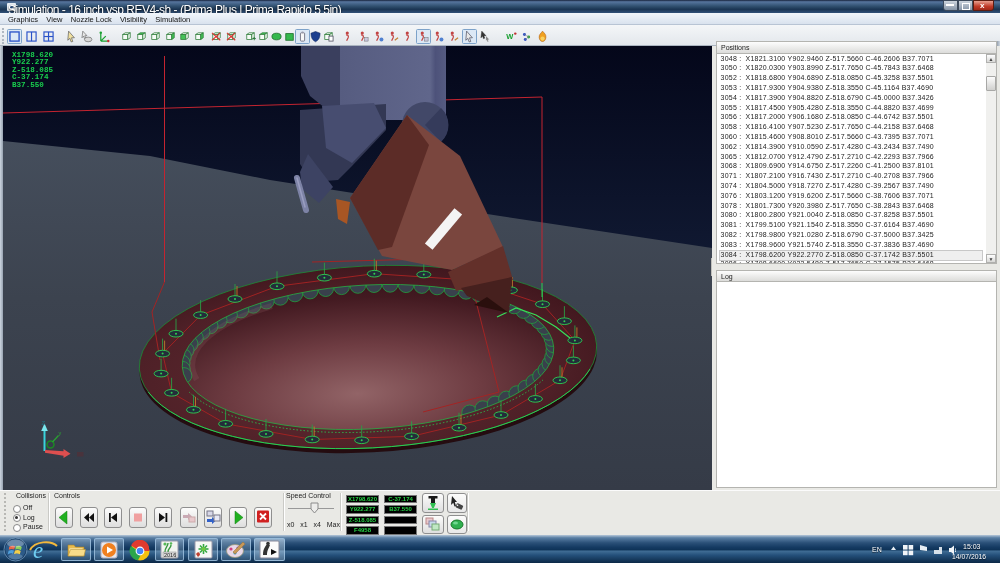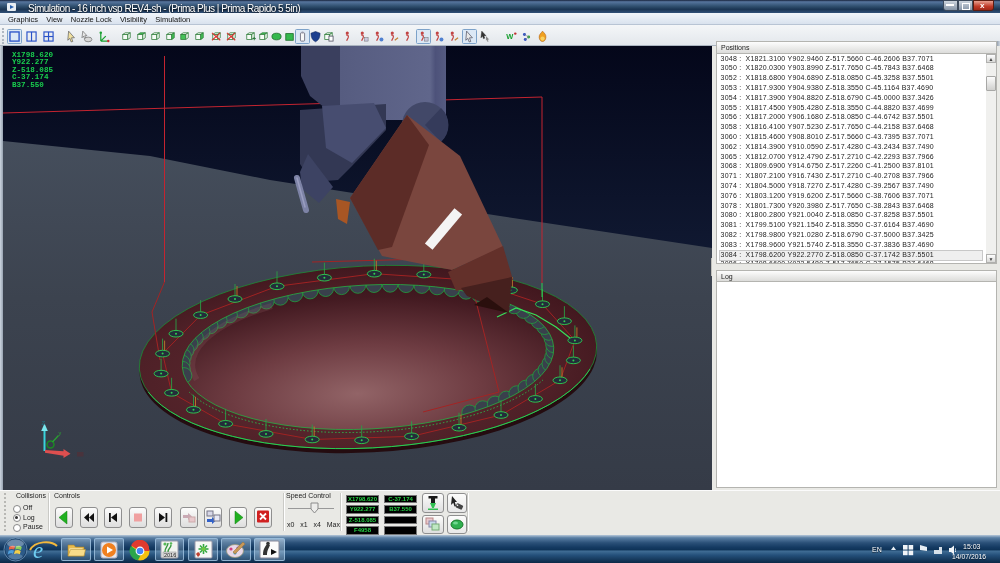--- a/index.html
+++ b/index.html
@@ -6,21 +6,21 @@
          font-family:"Liberation Sans",sans-serif; background:#e9e9e5; }
   .abs { position:absolute; }
 </style></head>
 <body>
 
 <div class="abs" style="left:0;top:0;width:1000px;height:13px;background:linear-gradient(180deg,#16223a 0%,#56759e 14%,#30506f 48%,#1b3553 72%,#32527a 100%)"></div>
 <svg class="abs" style="left:7px;top:2px" width="10" height="10" viewBox="0 0 10 10">
     <rect x="0" y="1" width="9" height="8" fill="#e8eef4" rx="1"></rect>
     <polygon points="3,3 7,5 3,7" fill="#2a62b0"></polygon>
   </svg>
-<div class="abs" style="left:28px;top:3px;color:#fff;font-size:10px;letter-spacing:-0.5px;text-shadow:0 1px 2px #000">Simulation - 16 inch vsp REV4-sh - (Prima Plus | Prima Rapido 5 5in)</div>
+<div class="abs" style="left:8px;top:3px;color:#fff;font-size:12px;letter-spacing:-0.5px;text-shadow:0 1px 2px #000">Simulation - 16 inch vsp REV4-sh - (Prima Plus | Prima Rapido 5 5in)</div>
 
 <div class="abs" style="left:943px;top:0;width:15px;height:11px;background:linear-gradient(#cdd5de,#8796a8);border:1px solid #3c4a5c;border-radius:0 0 0 3px;box-sizing:border-box"></div>
 <div class="abs" style="left:958px;top:0;width:15px;height:11px;background:linear-gradient(#cdd5de,#8796a8);border:1px solid #3c4a5c;box-sizing:border-box"></div>
 <div class="abs" style="left:973px;top:0;width:21px;height:11px;background:linear-gradient(#e8a090,#c03a28 60%,#a02818);border:1px solid #5c1c10;border-radius:0 0 3px 0;box-sizing:border-box"></div>
 <div class="abs" style="left:946px;top:3.5px;width:8px;height:2px;background:#fff"></div>
 <div class="abs" style="left:962px;top:2.5px;width:6px;height:5px;border:1.4px solid #fff"></div>
 <div class="abs" style="left:980px;top:1px;color:#fff;font-size:8px;font-weight:bold">x</div>
 
 <div class="abs" style="left:0;top:13px;width:1000px;height:12px;background:linear-gradient(#f2f6fb,#d9e2ee);border-bottom:1px solid #b8c4d4;box-sizing:border-box"></div>
 <div class="abs" style="left:8px;top:15px;font-size:7.5px;color:#111">Graphics&nbsp;&nbsp;&nbsp;&nbsp;View&nbsp;&nbsp;&nbsp;&nbsp;Nozzle Lock&nbsp;&nbsp;&nbsp;&nbsp;Visibility&nbsp;&nbsp;&nbsp;&nbsp;Simulation</div>

